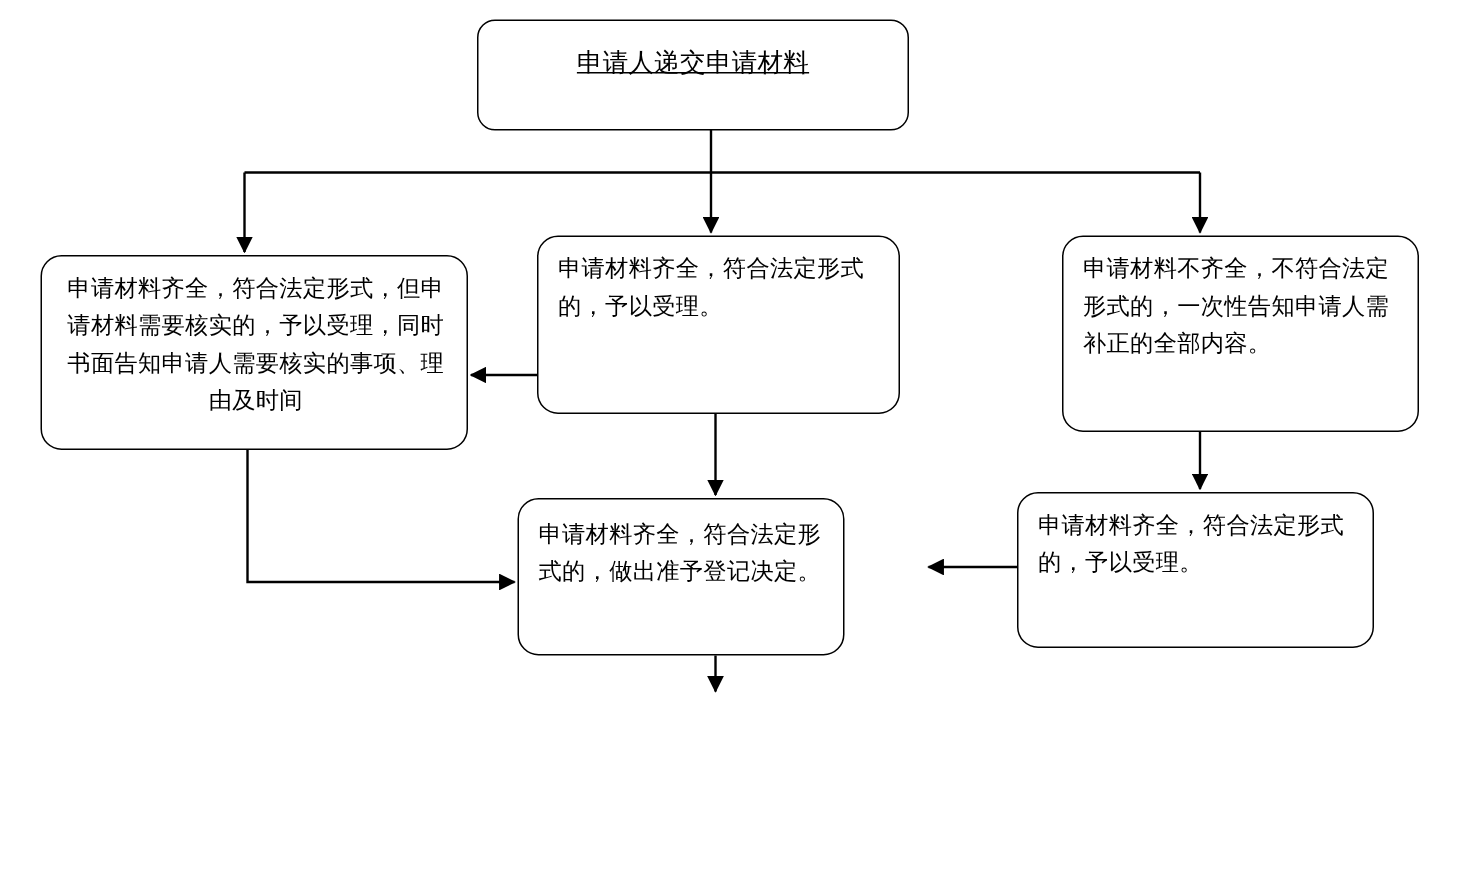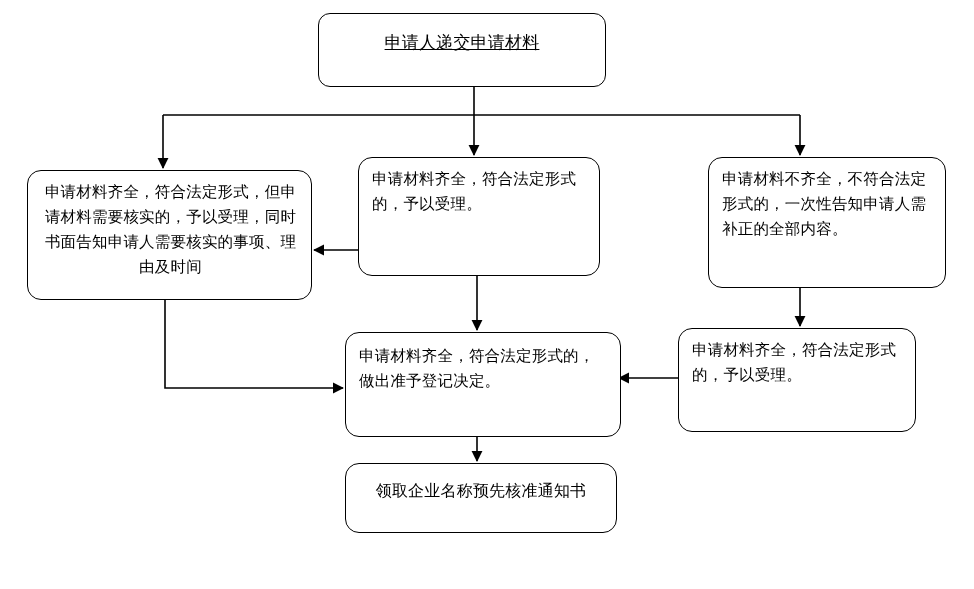--- a/index.html
+++ b/index.html
@@ -75,21 +75,21 @@
     text-align: left;
   }
   #node-accept-b {
     left: 678px; top: 328px; width: 238px; height: 104px;
   }
   #node-accept-b .node-text {
     padding: 9px 10px 0 13px;
     text-align: left;
   }
   #node-approve {
-    left: 345px; top: 332px; width: 276px; height: 105px;
+    left: 345px; top: 332px; width: 218px; height: 105px;
   }
   #node-approve .node-text {
     padding: 11px 10px 0 13px;
     text-align: left;
   }
   #node-notice {
     left: 345px; top: 463px; width: 272px; height: 70px;
   }
   #node-notice .node-text {
     text-align: center;
@@ -165,17 +165,14 @@
   </div>
 
   <div class="node" id="node-accept-b">
     <span class="node-text">申请材料齐全，符合法定形式的，予以受理。</span>
   </div>
 
   <div class="node" id="node-approve">
     <span class="node-text">申请材料齐全，符合法定形式的，做出准予登记决定。</span>
   </div>
 
-  <div class="node" id="node-notice">
-    <span class="node-text">领取企业名称预先核准通知书</span>
-  </div>
 
 </div>
 
 </body></html>

